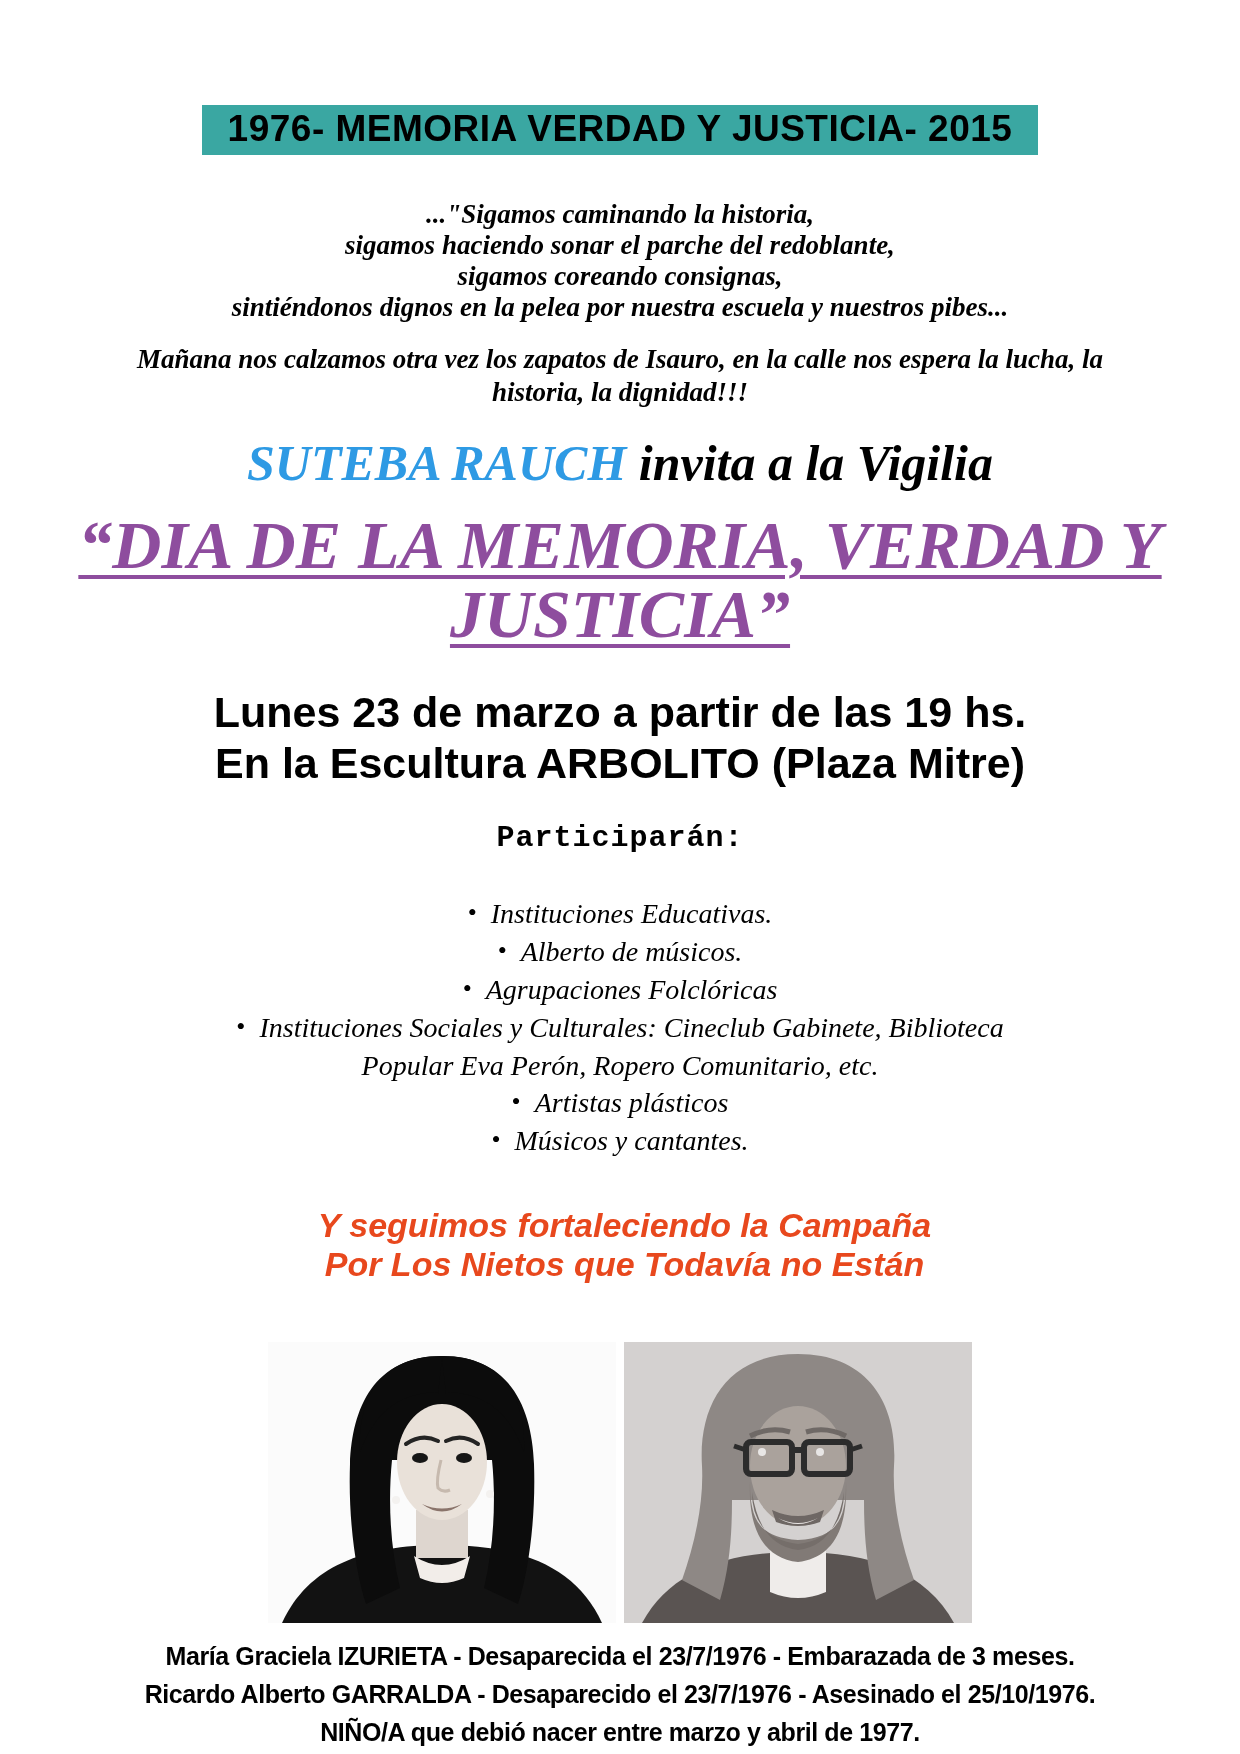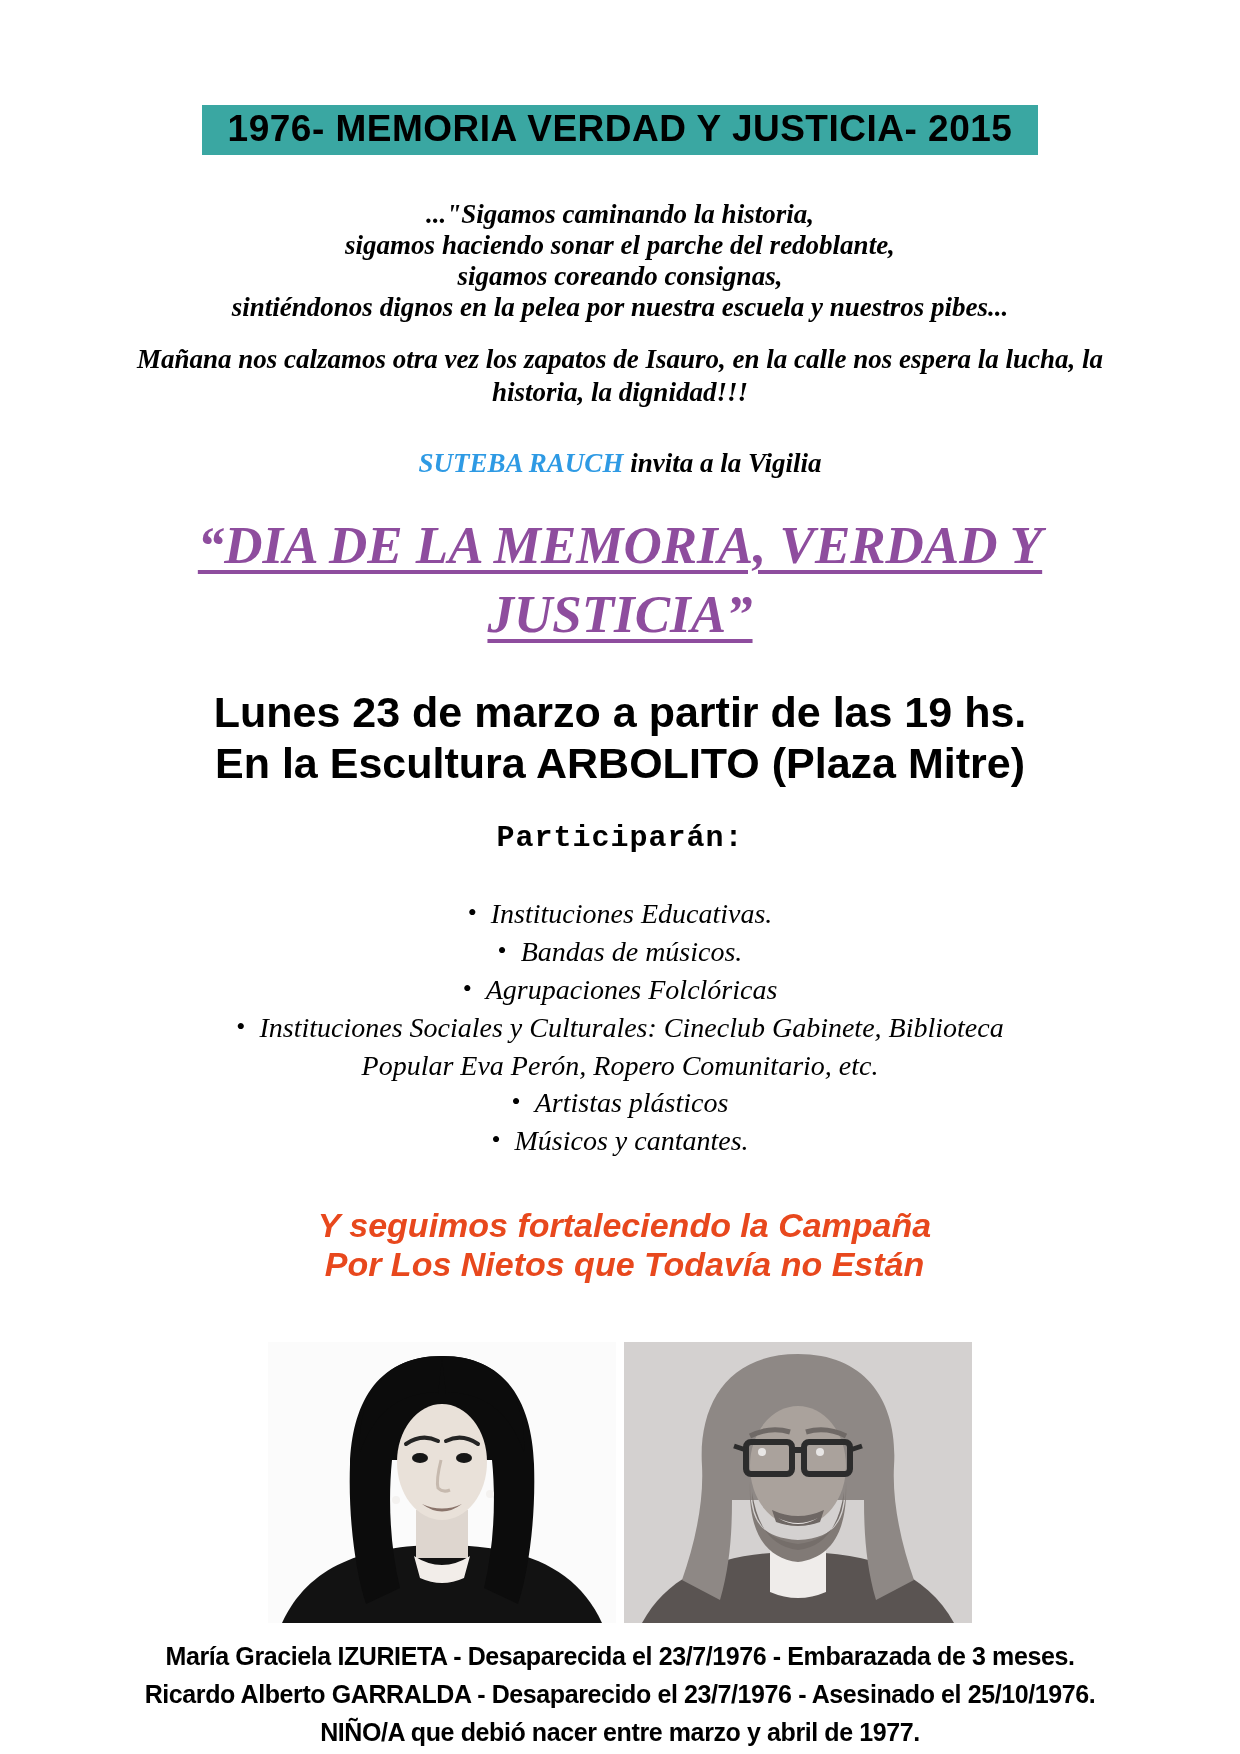--- a/index.html
+++ b/index.html
@@ -44,31 +44,31 @@
     width: 1030px;
     font-style: italic;
     font-weight: bold;
     font-size: 27px;
     line-height: 33px;
   }
 
   
   .invite {
     margin-top: 32px;
-    font-size: 27px;
+    font-size: 50px;
     font-weight: bold;
     font-style: italic;
     line-height: 44px;
   }
   .invite .org { }
 
   
   .event-title {
     margin-top: 26px;
-    font-size: 53px;
+    font-size: 68px;
     font-weight: bold;
     font-style: italic;
     line-height: 69px;
   }
   .event-title .t-line {
     text-decoration: underline;
     text-decoration-thickness: 4px;
     text-underline-offset: 7px;
   }
 
@@ -176,21 +176,21 @@
 
   <div class="event-details">
     <div>Lunes 23 de marzo a partir de las 19 hs.</div>
     <div>En la Escultura ARBOLITO (Plaza Mitre)</div>
   </div>
 
   <div class="participants-heading">Participarán:</div>
 
   <ul class="bullet-list">
     <li><span class="bullet">•</span><span>Instituciones Educativas.</span></li>
-    <li><span class="bullet">•</span><span>Bandas de músicos.</span></li>
+    <li><span class="bullet">•</span><span>Alberto de músicos.</span></li>
     <li><span class="bullet">•</span><span>Agrupaciones Folclóricas</span></li>
     <li><span class="bullet">•</span><span>Instituciones Sociales y Culturales: Cineclub Gabinete, Biblioteca Popular Eva Perón, Ropero Comunitario, etc.</span></li>
     <li><span class="bullet">•</span><span>Artistas plásticos</span></li>
     <li><span class="bullet">•</span><span>Músicos y cantantes.</span></li>
   </ul>
 
   <div class="campaign" id="campaign" style="color: rgb(232, 72, 29);">
     <div>Y seguimos fortaleciendo la Campaña</div>
     <div>Por Los Nietos que Todavía no Están</div>
   </div>

